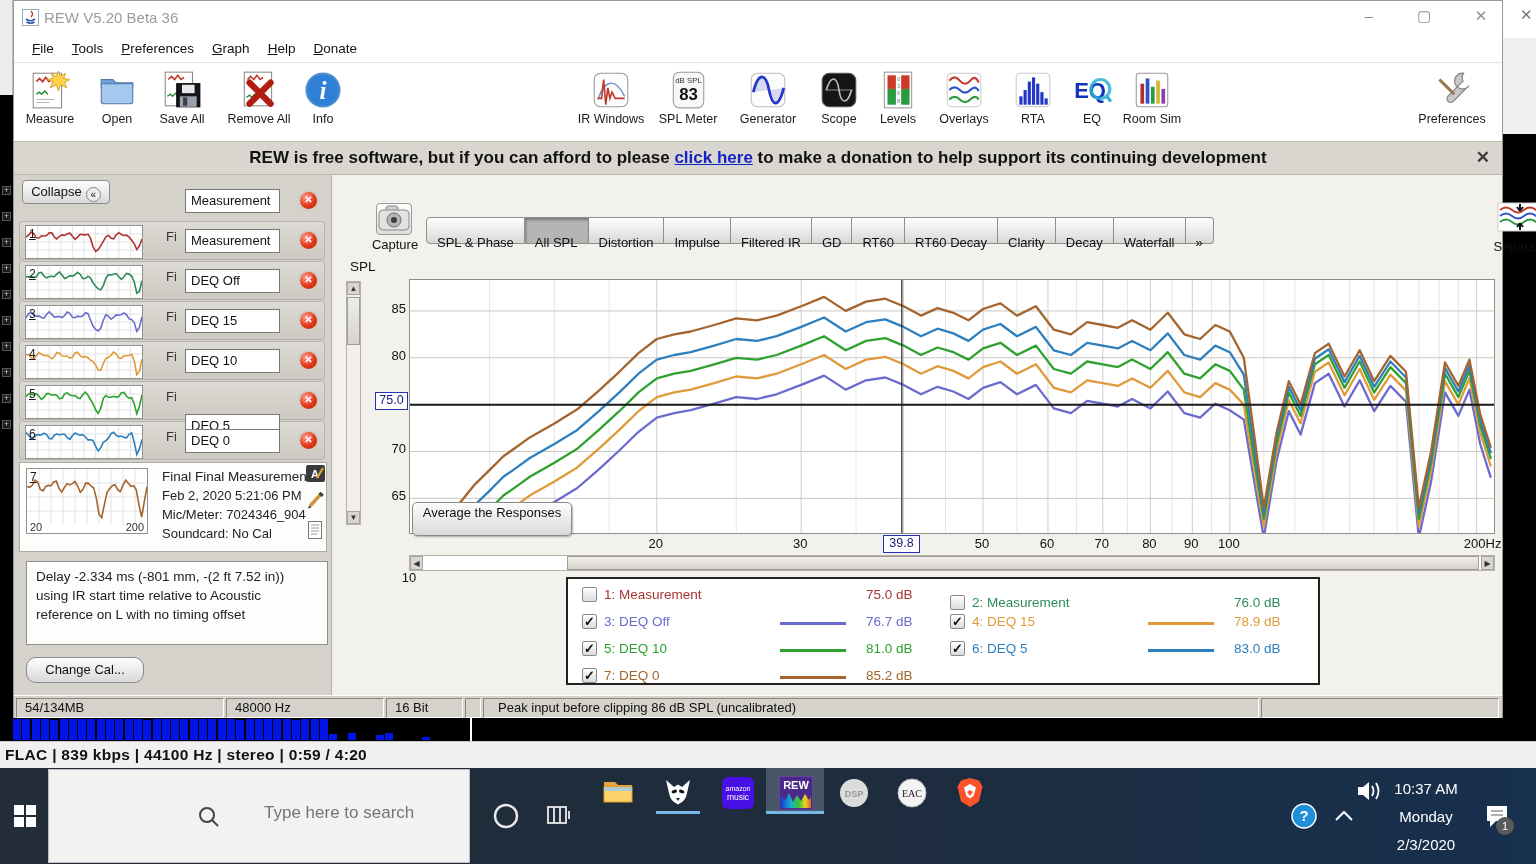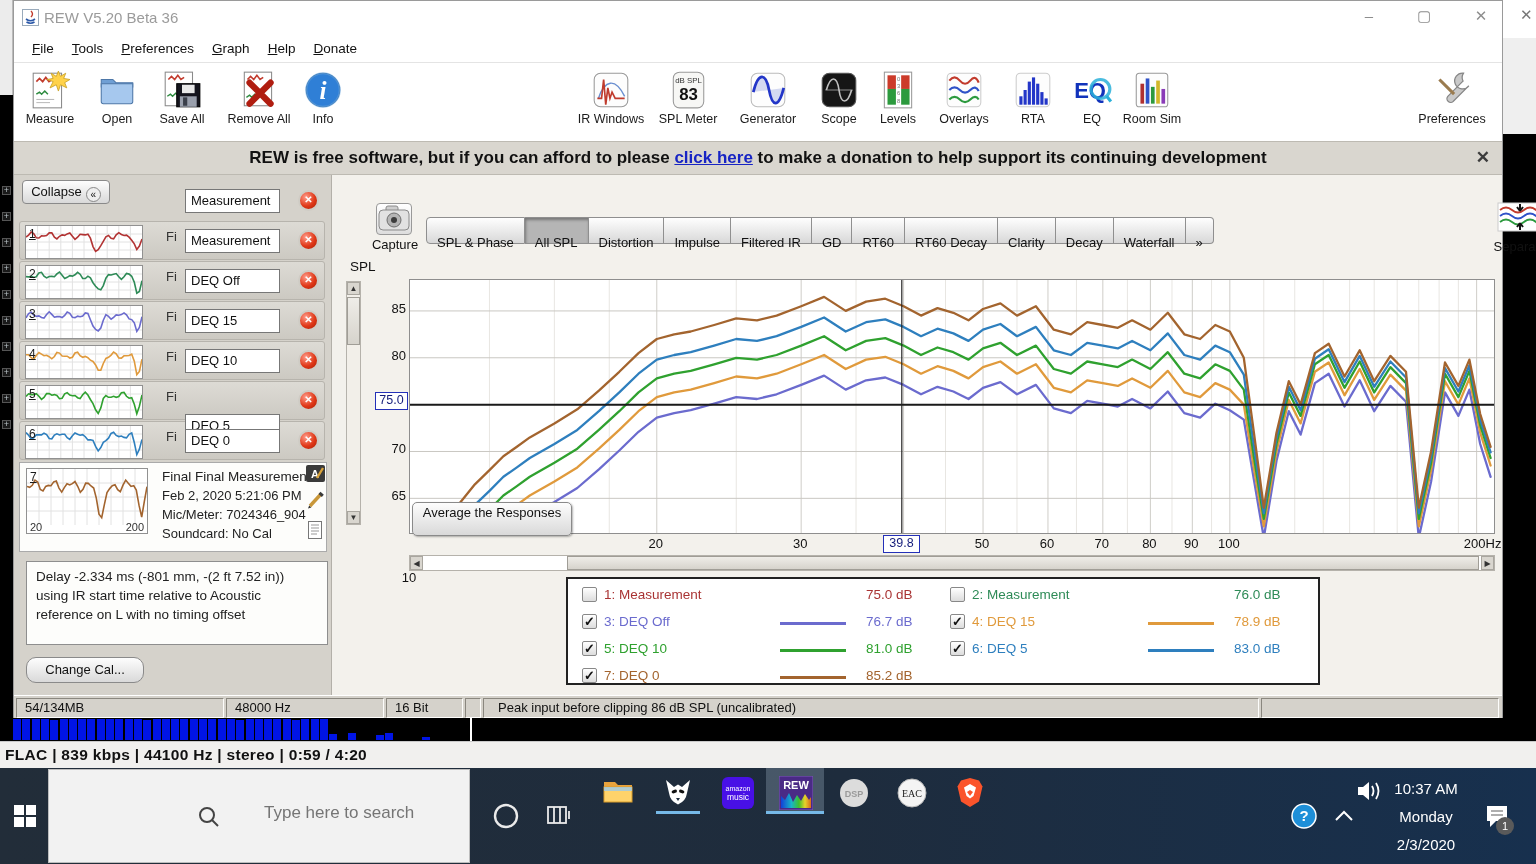--- a/index.html
+++ b/index.html
@@ -581,21 +581,21 @@
           <div class="sbthumb" style="left:157px;top:0;width:912px;height:14px"></div>
           <div class="sbarrow" style="right:0;top:0;width:13px;height:14px;line-height:13px">▶</div>
         </div>
 
         <div id="legend">
             <div class="lgd-entry" style="left: 14px; top: 8px; width: 360px;">
               <div class="lgd-cb"></div>
               <span class="lgd-label" style="color: rgb(169, 52, 52);">1: Measurement</span>
               <span class="lgd-value" style="left: 284px; color: rgb(169, 52, 52);">75.0 dB</span>
             </div>
-            <div class="lgd-entry" style="left: 382px; top: 8px; width: 360px;">
+            <div class="lgd-entry" style="left: 382px; top: 16px; width: 360px;">
               <div class="lgd-cb"></div>
               <span class="lgd-label" style="color: rgb(46, 139, 87);">2: Measurement</span>
               <span class="lgd-value" style="left: 284px; color: rgb(46, 139, 87);">76.0 dB</span>
             </div>
             <div class="lgd-entry" style="left: 14px; top: 35px; width: 360px;">
               <div class="lgd-cb">✓</div>
               <span class="lgd-label" style="color: rgb(107, 107, 206);">3: DEQ Off</span>
               <div class="lgd-swatch" style="left: 198px; background: rgb(107, 107, 206);"></div>
               <span class="lgd-value" style="left: 284px; color: rgb(107, 107, 206);">76.7 dB</span>
             </div>

